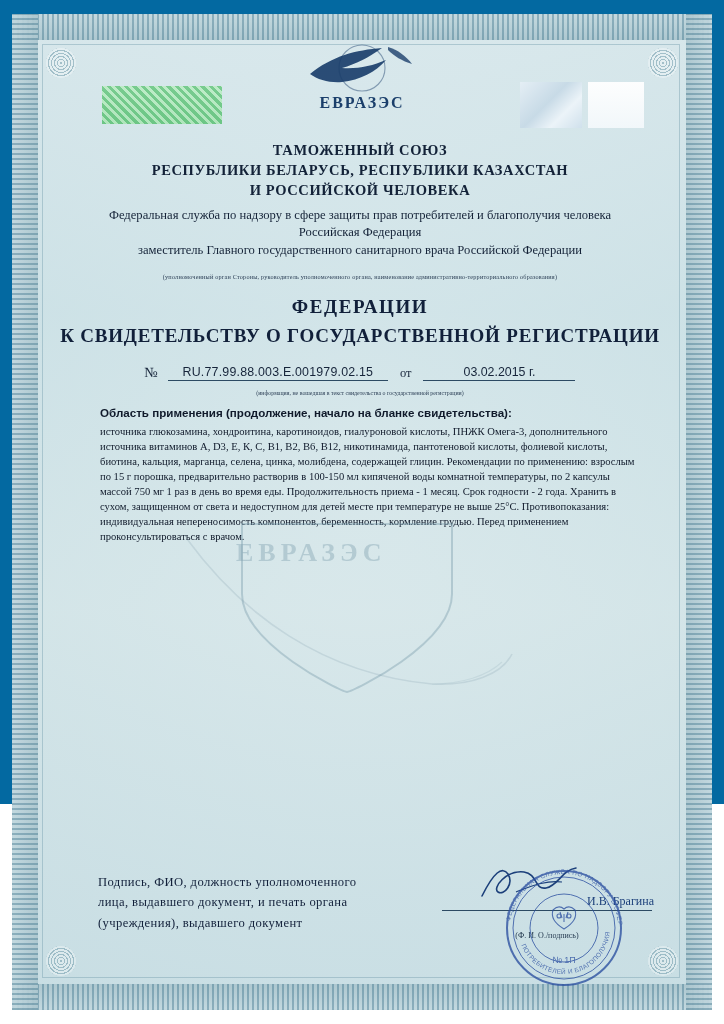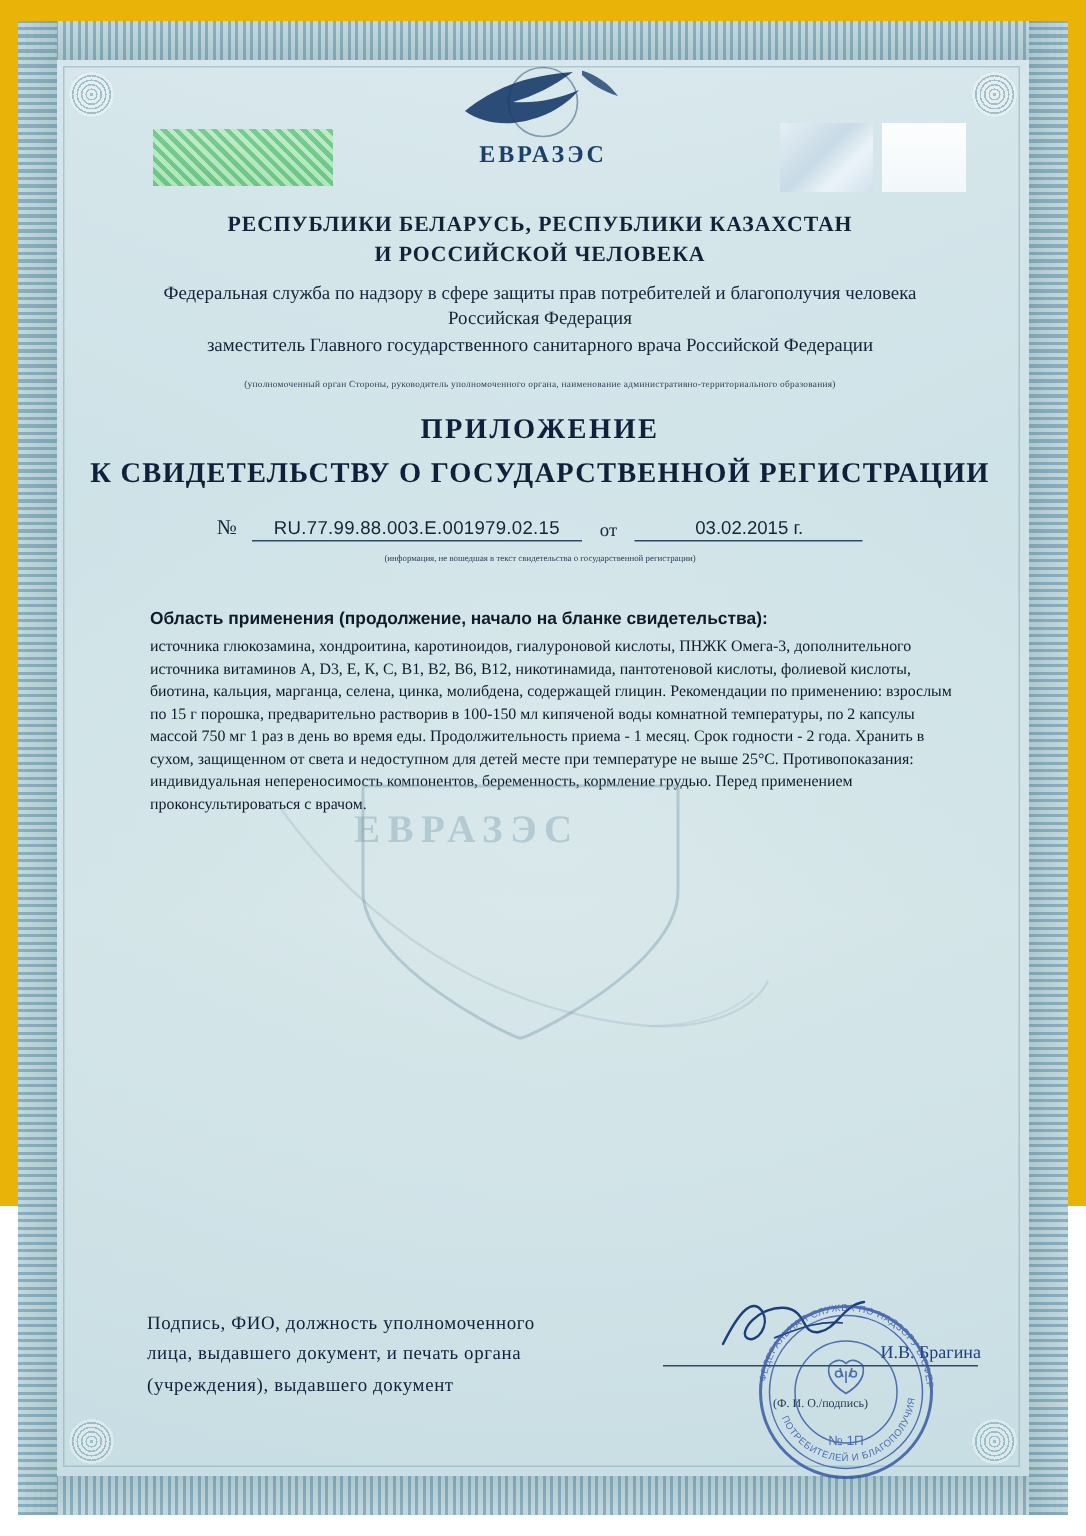--- a/index.html
+++ b/index.html
@@ -11,21 +11,21 @@
     width: 724px;
     height: 1024px;
     font-family: "Liberation Serif", serif;
     overflow: hidden;
   }
 
   .page {
     position: relative;
     width: 724px;
     height: 804px;
-    background: #eab308;
+    background: #0369a1;
   }
 
   
   .cert {
     position: absolute;
     left: 12px;
     top: 14px;
     width: 700px;
     height: 996px;
     background:
@@ -338,33 +338,34 @@
       <svg class="emblem-bird" viewBox="0 0 120 48">
         <path d="M8 30 C30 12 54 6 80 4 C66 14 54 20 40 24 C56 25 70 22 84 16 C74 28 58 36 40 38 C28 39 16 36 8 30 Z" fill="#1b3f6b" opacity="0.92"></path>
         <path d="M86 3 C96 6 104 12 110 20 C100 17 92 12 86 6 Z" fill="#1b3f6b" opacity="0.8"></path>
         <circle cx="60" cy="24" r="23" fill="none" stroke="#1b3f6b" stroke-width="1.1" opacity="0.45"></circle>
       </svg>
       <div class="emblem-text">ЕВРАЗЭС</div>
     </div>
 
     <div class="content">
       <div class="t-cu">
+        <span class="l1">ТАМОЖЕННЫЙ СОЮЗ</span>
         <span class="l2">РЕСПУБЛИКИ БЕЛАРУСЬ, РЕСПУБЛИКИ КАЗАХСТАН</span>
         <span class="l3">И РОССИЙСКОЙ ЧЕЛОВЕКА</span>
       </div>
 
       <div class="t-org">
         <span>Федеральная служба по надзору в сфере защиты прав потребителей и благополучия человека</span>
         <span>Российская Федерация</span>
         <span>заместитель Главного государственного санитарного врача Российской Федерации</span>
       </div>
 
       <div class="t-hint">(уполномоченный орган Стороны, руководитель уполномоченного органа, наименование административно-территориального образования)</div>
 
-      <div class="t-app">ПРИЛОЖЕНИЕ</div>
+      <div class="t-app">ФЕДЕРАЦИИ</div>
       <div class="t-app2">К СВИДЕТЕЛЬСТВУ О ГОСУДАРСТВЕННОЙ РЕГИСТРАЦИИ</div>
 
       <div class="numrow">
         <span class="nosign">№</span>
         <span class="num">RU.77.99.88.003.Е.001979.02.15</span>
         <span class="ot">от</span>
         <span class="date">03.02.2015 г.</span>
       </div>
 
       <div class="t-hint2">(информация, не вошедшая в текст свидетельства о государственной регистрации)</div>

